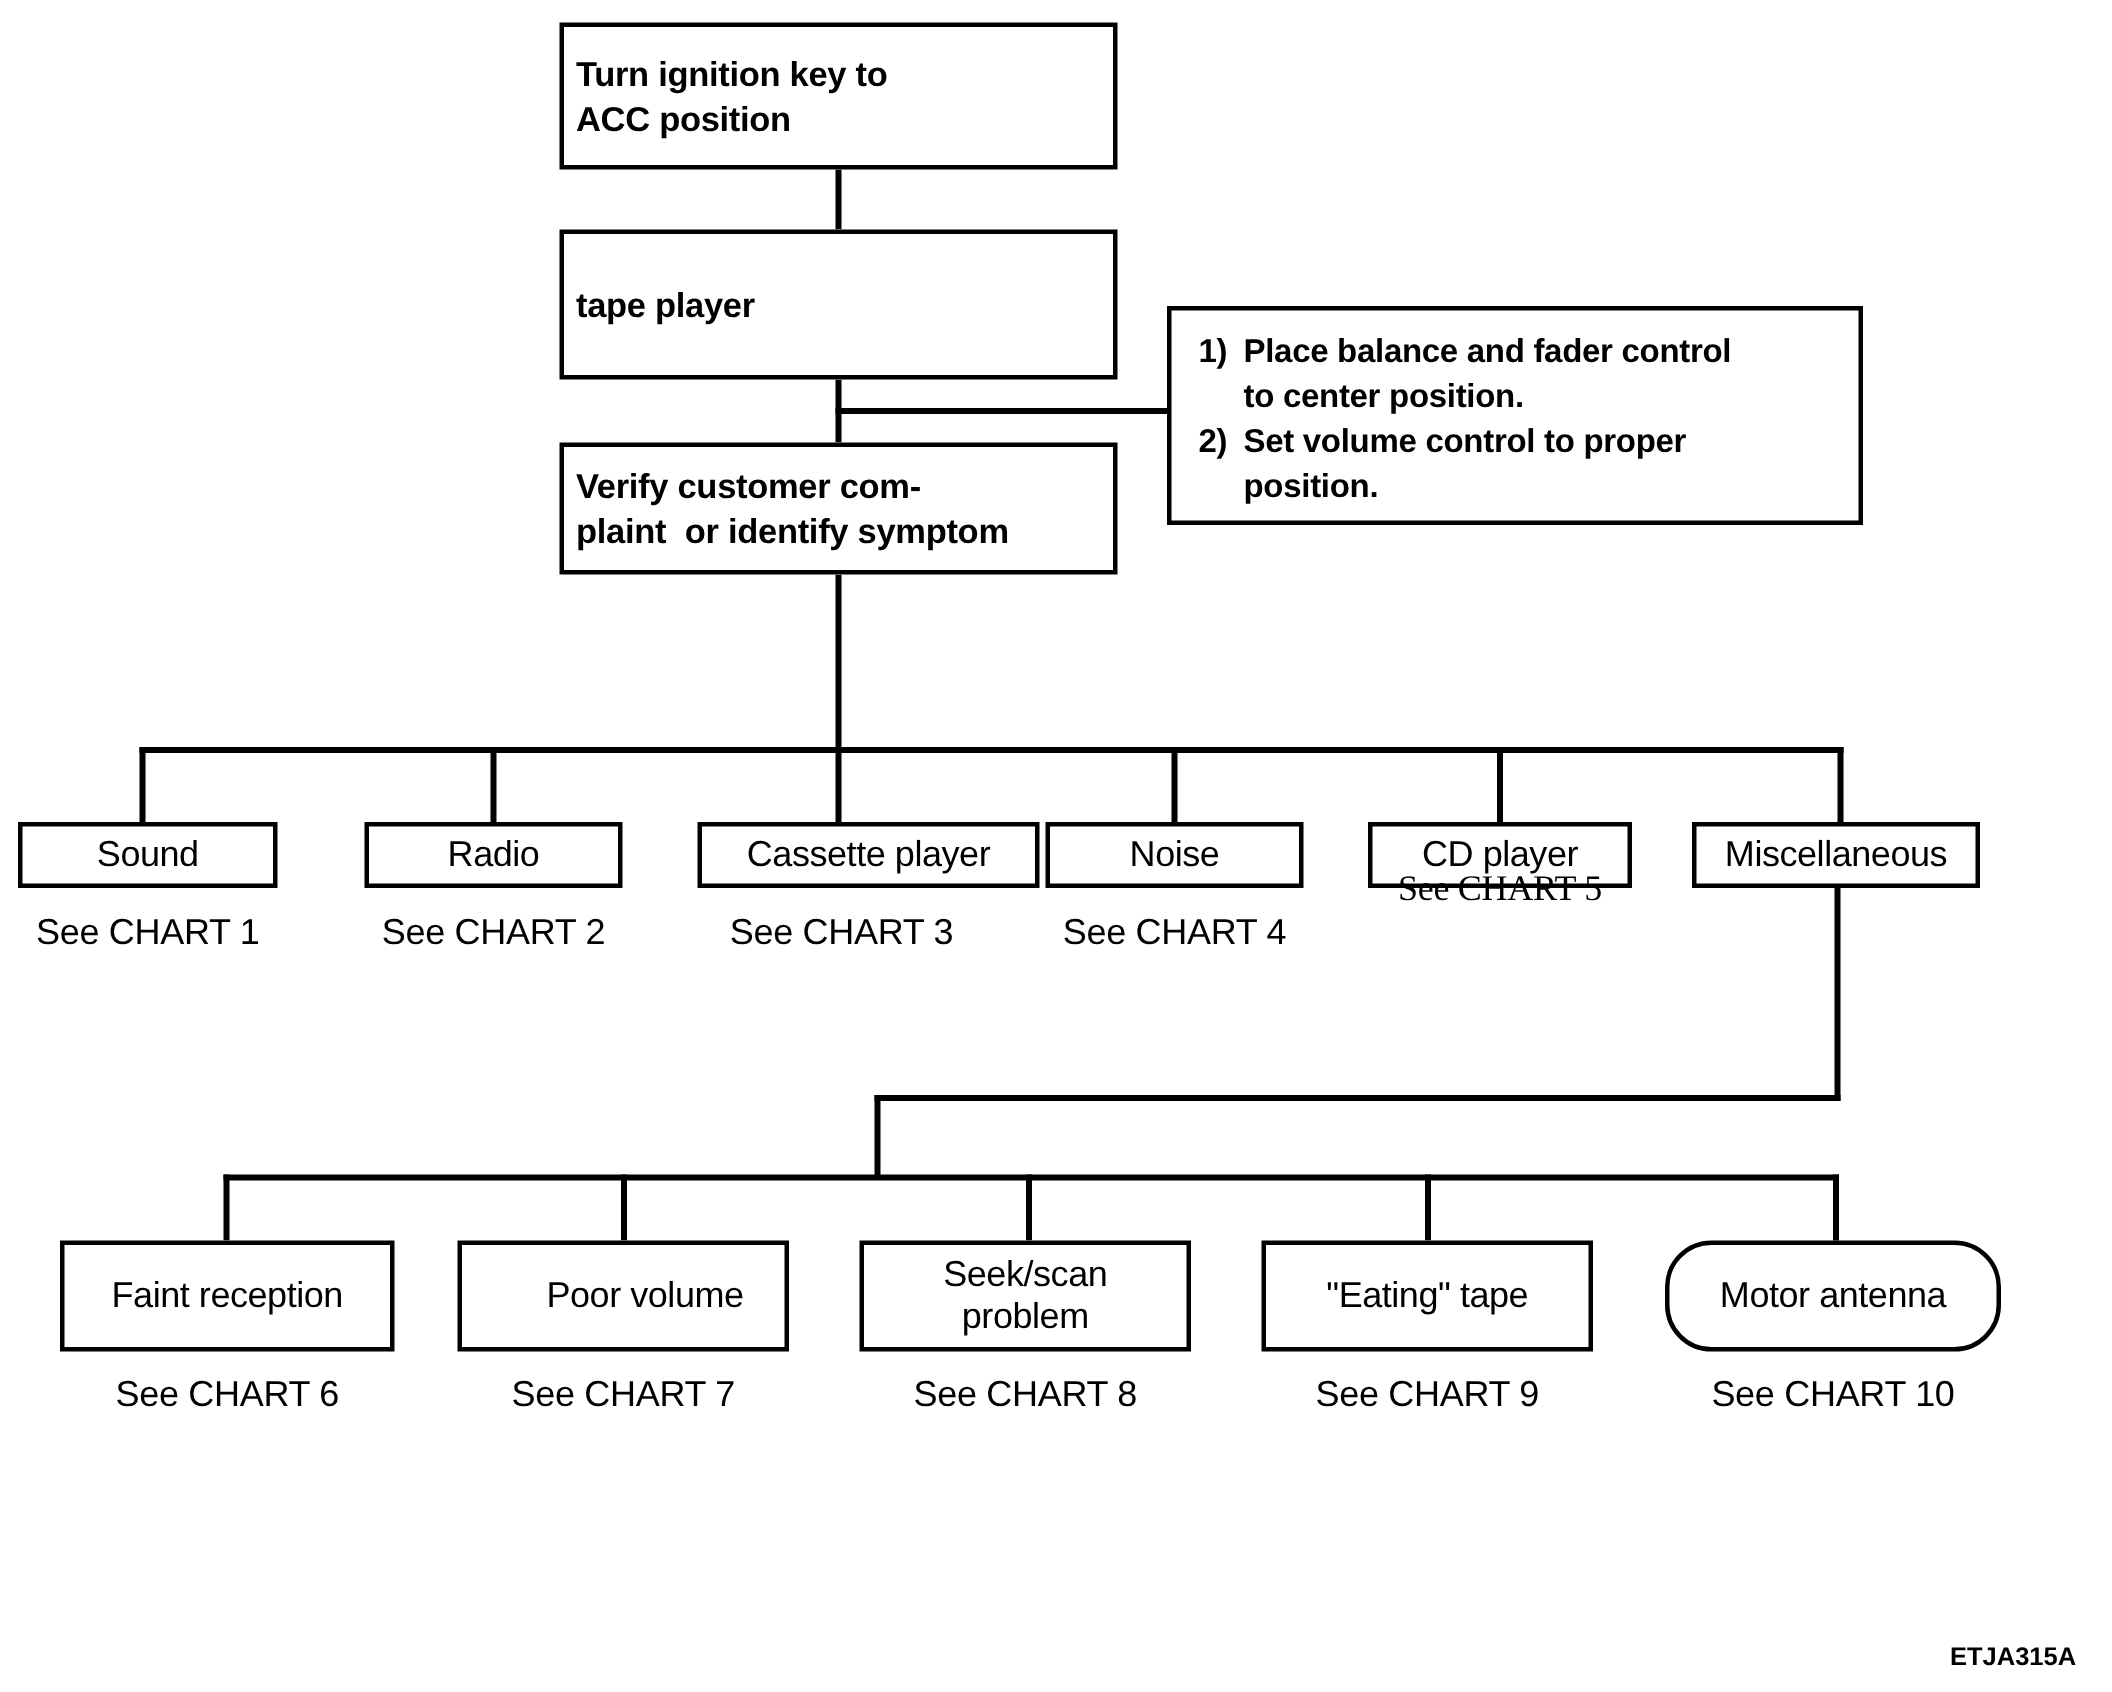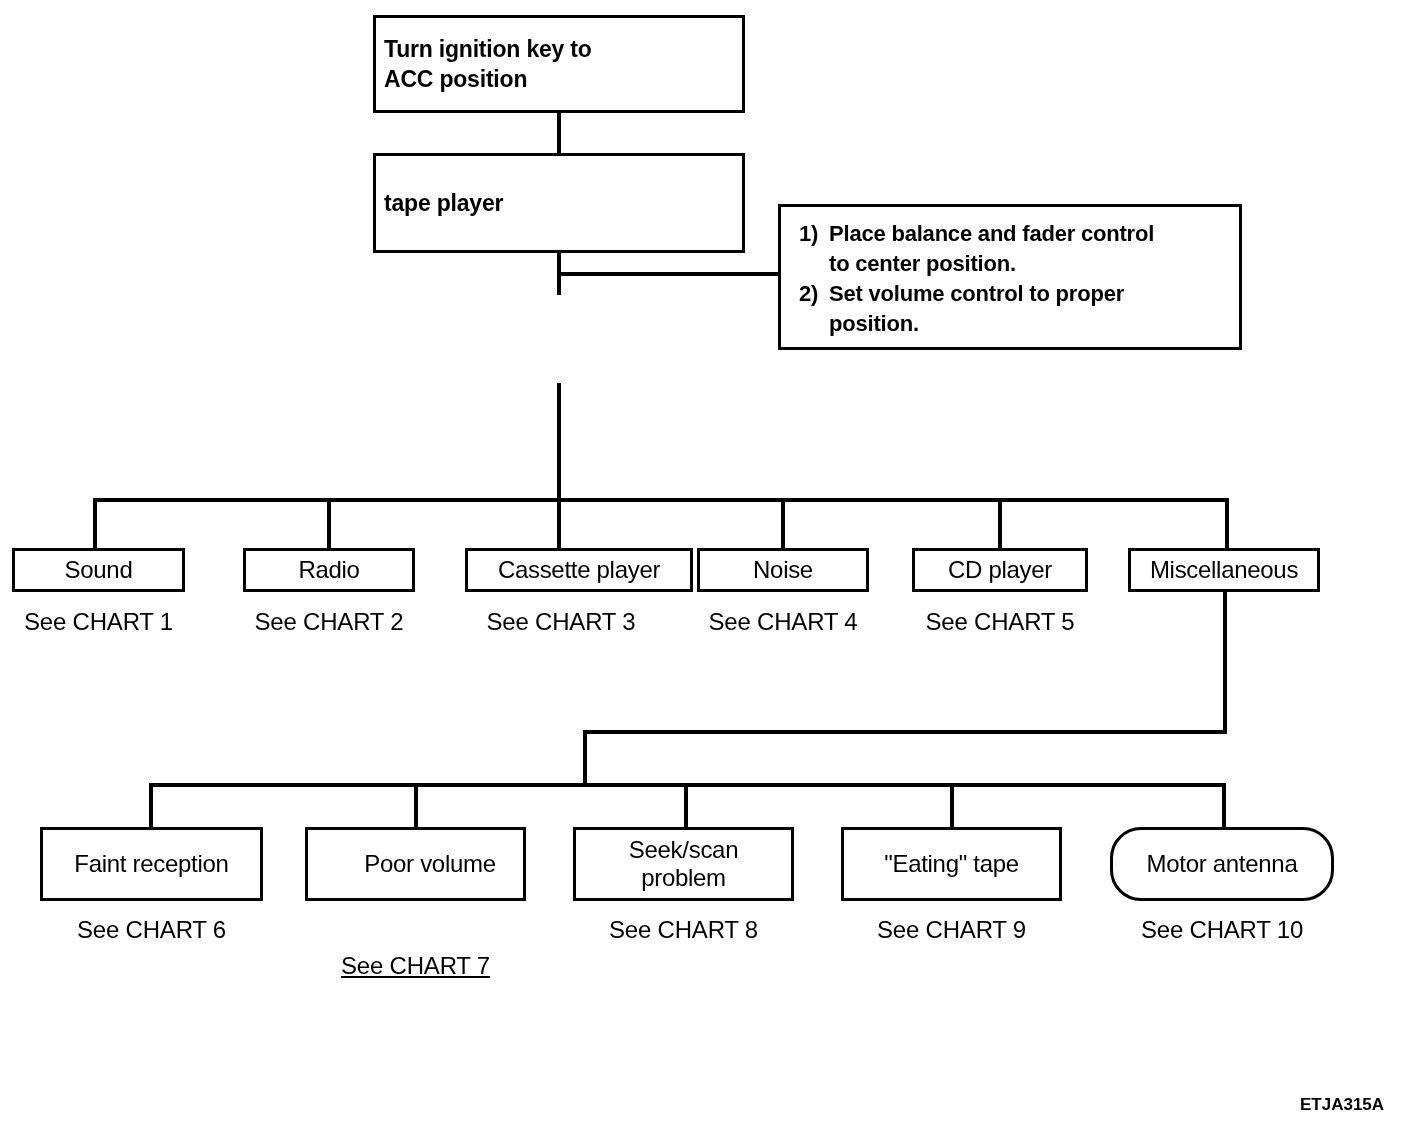--- a/index.html
+++ b/index.html
@@ -110,20 +110,26 @@
   <div class="box box-bold" style="left:373px; top:153px; width:372px; height:100px;">
     <div>
       <div>tape player</div>
     </div>
   </div>
 
   <div class="line-v" style="left:557px; top:253px; height:42px;"></div>
 
   <div class="line-h" style="left:557px; top:272px; width:224px;"></div>
 
+  <div class="box box-bold" style="left:373px; top:295px; width:372px; height:88px;">
+    <div>
+      <div>Verify customer com-</div>
+      <div class="l2">plaint  or identify symptom</div>
+    </div>
+  </div>
 
   <div class="box box-note" style="left:778px; top:204px; width:464px; height:146px;">
     <div style="width:100%;">
       <div class="note-item">
         <span class="note-num">1)</span>
         <span class="note-text">
           <span>Place balance and fader control</span><br>
           <span>to center position.</span>
         </span>
       </div>
@@ -163,21 +169,21 @@
   <div class="chart-label" style="left:465px; top:608px; width:192px;">See CHART 3</div>
 
   <div class="box box-cat" style="left:697px; top:548px; width:172px; height:44px;">
     <span>Noise</span>
   </div>
   <div class="chart-label" style="left:697px; top:608px; width:172px;">See CHART 4</div>
 
   <div class="box box-cat" style="left:912px; top:548px; width:176px; height:44px;">
     <span>CD player</span>
   </div>
-  <div class="chart-label" style="left:912px; top:608px; width:176px;">See CHART 5</div>
+  <div class="chart-label" style="left:912px; top:580px; width:176px;font-family:Liberation Serif, serif;">See CHART 5</div>
 
   <div class="box box-cat" style="left:1128px; top:548px; width:192px; height:44px;">
     <span>Miscellaneous</span>
   </div>
 
   <div class="line-v" style="left:1223px; top:592px; height:142px;"></div>
   <div class="line-h" style="left:583px; top:730px; width:644px;"></div>
   <div class="line-v" style="left:583px; top:730px; height:55px;"></div>
 
   <div class="line-h" style="left:149px; top:783px; width:1077px;"></div>
@@ -193,21 +199,21 @@
       <span>Faint reception</span>
     </span>
   </div>
   <div class="chart-label" style="left:40px; top:916px; width:223px;">See CHART 6</div>
 
   <div class="box box-cat" style="left:305px; top:827px; width:221px; height:74px;padding-left:29px;">
     <span>
       <span>Poor volume</span>
     </span>
   </div>
-  <div class="chart-label" style="left:305px; top:952px; width:221px;text-decoration:underline;">See CHART 7</div>
+  <div class="chart-label" style="left:305px; top:916px; width:221px;">See CHART 7</div>
 
   <div class="box box-cat" style="left:573px; top:827px; width:221px; height:74px;">
     <span>
       <span>Seek/scan</span><br>
       <span>problem</span>
     </span>
   </div>
   <div class="chart-label" style="left:573px; top:916px; width:221px;">See CHART 8</div>
 
   <div class="box box-cat" style="left:841px; top:827px; width:221px; height:74px;">

